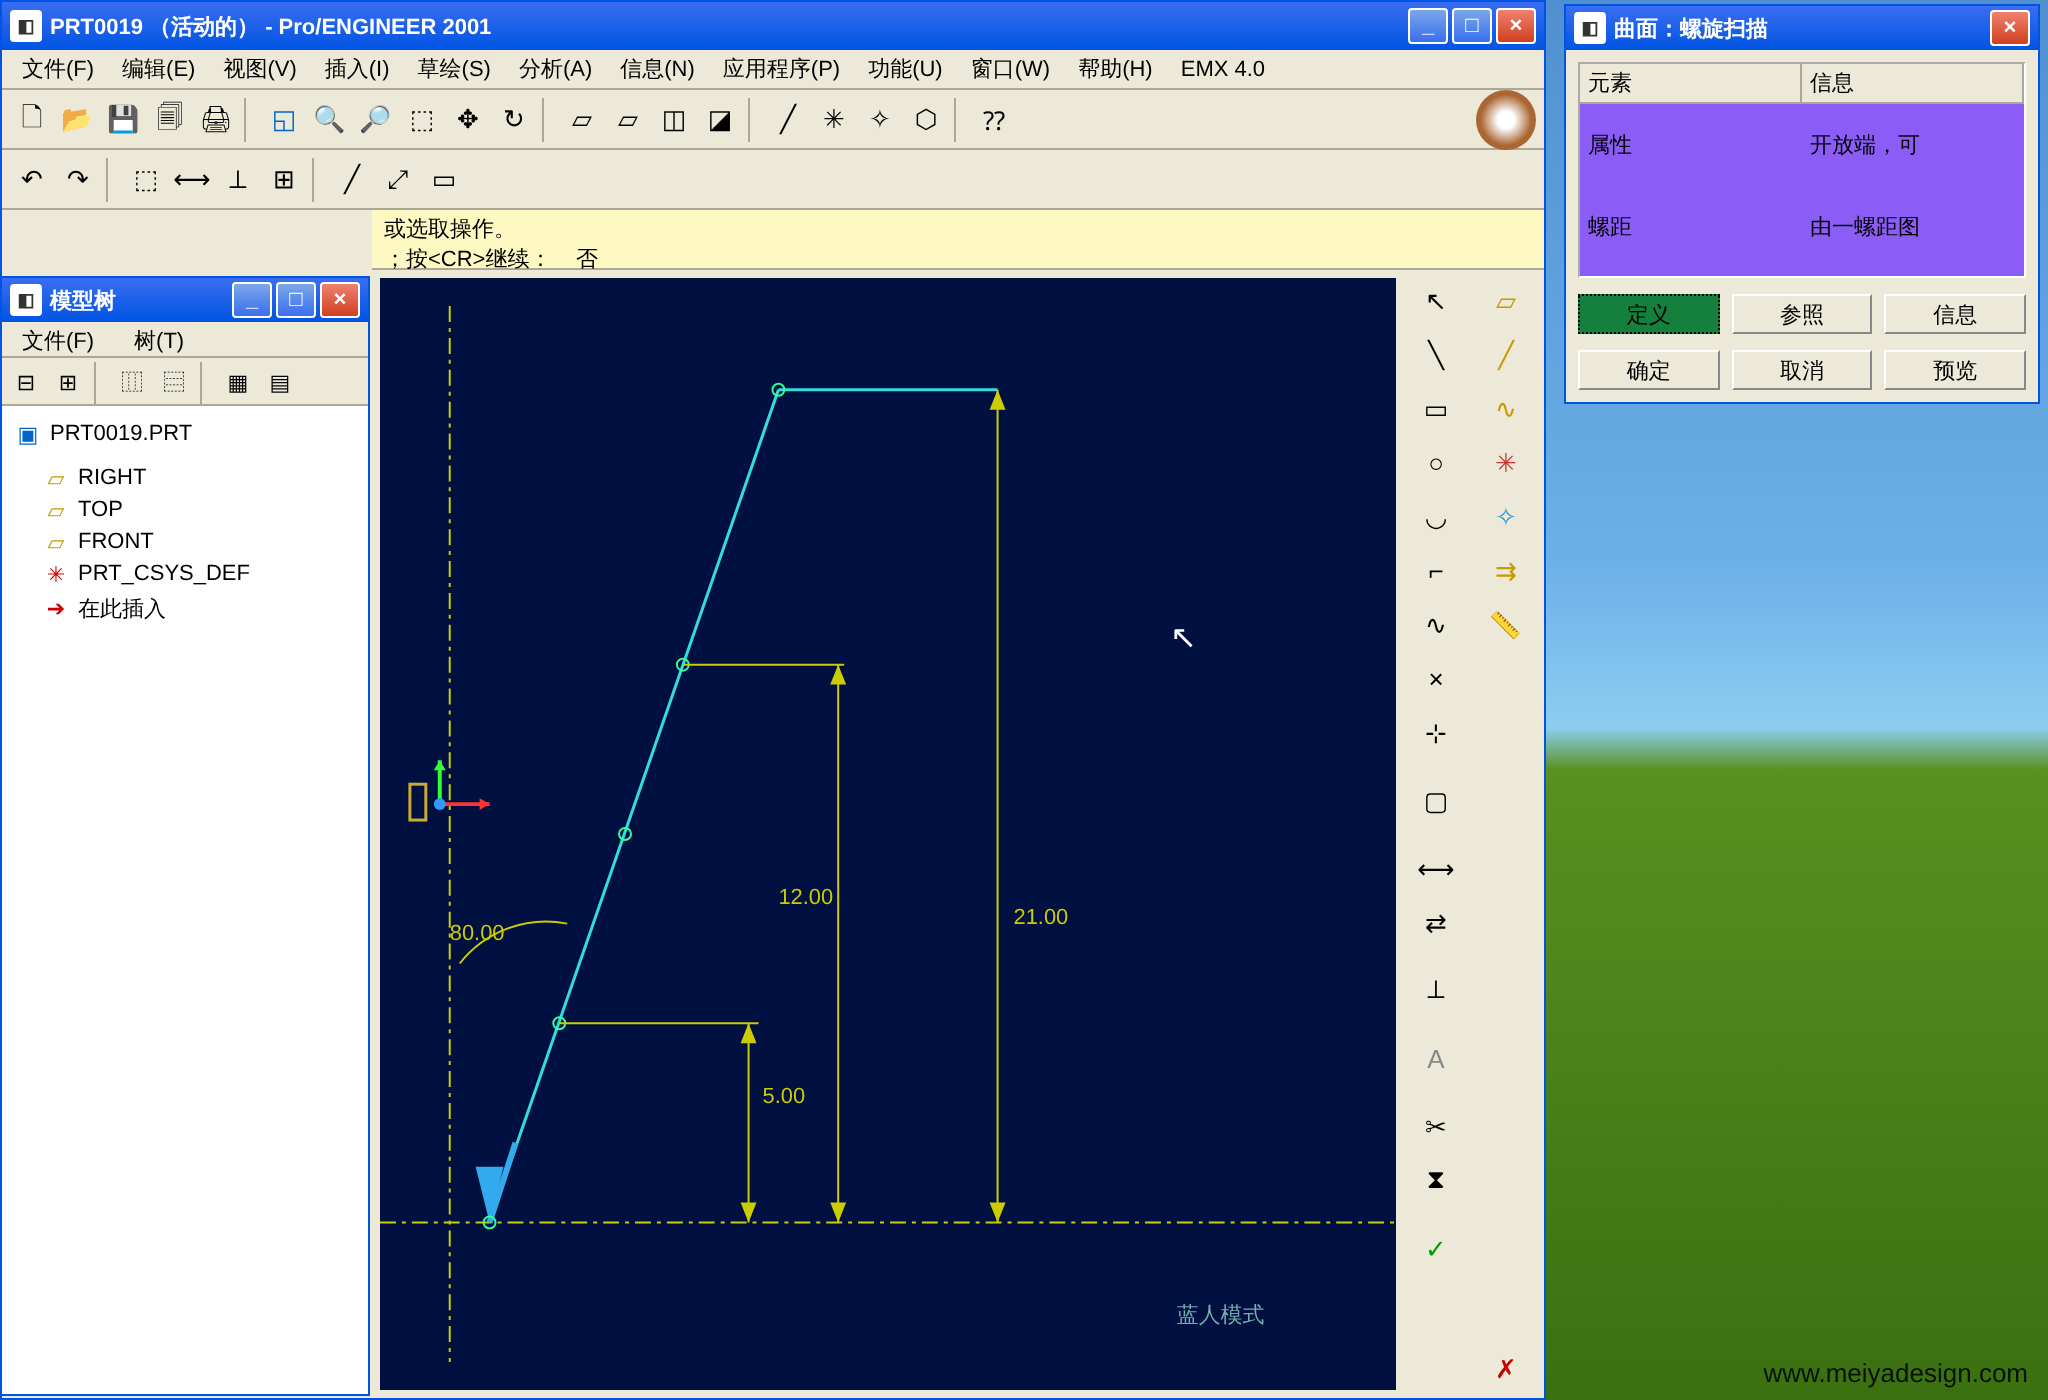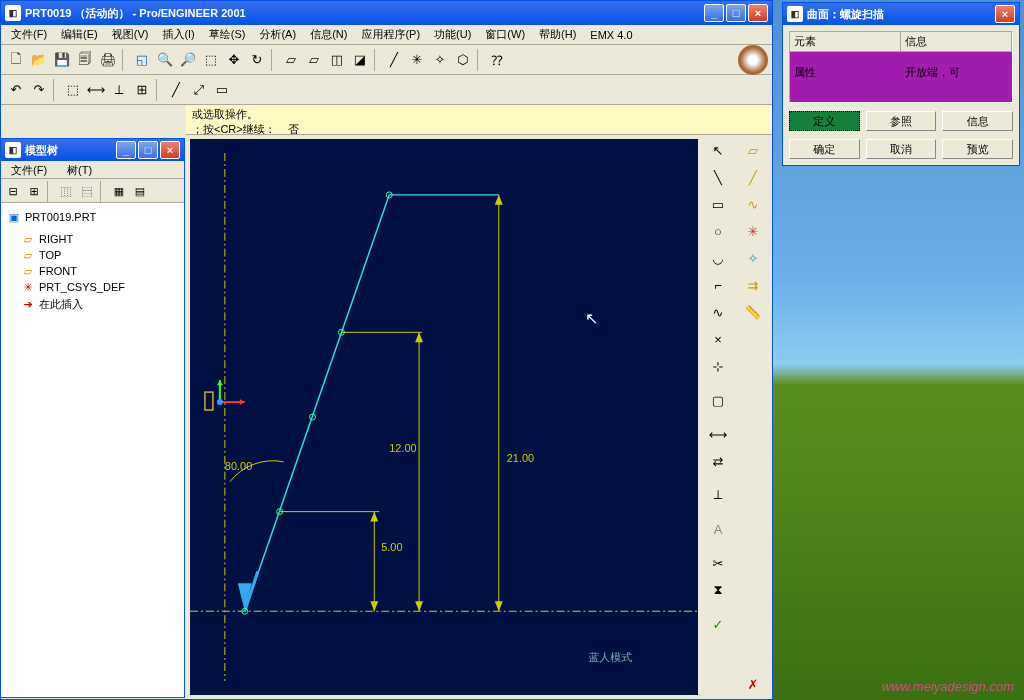--- a/index.html
+++ b/index.html
@@ -45,29 +45,29 @@
 .tree-item { display: flex; align-items: center; padding: 2px 4px; gap: 4px; cursor: pointer; }
 .tree-icon { width: 14px; height: 12px; display: inline-flex; align-items: center; justify-content: center; font-size: 11px; }
 .datum-plane { color: #cc9900; }
 .csys-icon { color: #cc0000; }
 .arrow-icon { color: #cc0000; }
 
 
 .dialog { position: absolute; left: 782px; top: 2px; width: 238px; background: #ece9d8; border: 1px solid #0054e3; z-index: 10; }
 .dialog .titlebar { height: 22px; }
 .dialog-body { padding: 6px; }
-.dlg-table { border: 1px inset #fff; background: #a21caf; width: 100%; height: 72px; overflow: hidden; }
+.dlg-table { border: 1px inset #fff; background: #8b5cf6; width: 100%; height: 108px; overflow: hidden; }
 .dlg-th { display: flex; background: #ece9d8; border-bottom: 1px solid #aca899; }
 .dlg-th > div { flex: 1; padding: 2px 4px; border-right: 1px solid #aca899; }
 .dlg-row { display: flex; }
 .dlg-row > div { flex: 1; padding: 13px 4px; white-space: nowrap; overflow: hidden; }
 .dlg-btns { display: flex; gap: 6px; margin-top: 8px; }
 .dlg-btn { flex: 1; height: 20px; background: #ece9d8; border: 1px solid #888; border-top-color: #fff; border-left-color: #fff; cursor: pointer; display: flex; align-items: center; justify-content: center; }
 
-.watermark { position: absolute; right: 10px; bottom: 6px; color: #ec4899; font-size: 13px; font-family: Arial; opacity: 0.85; font-style: italic; }
+.watermark { position: absolute; right: 10px; bottom: 6px; color: #000000; font-size: 13px; font-family: Arial; opacity: 0.85; }
 </style>
 </head>
 <body>
 
 <div class="main-window">
   <div class="titlebar">
     <div class="titlebar-icon">◧</div>
     <div class="titlebar-text">PRT0019 （活动的） - Pro/ENGINEER 2001</div>
     <div class="window-controls">
       <div class="wbtn">_</div>

